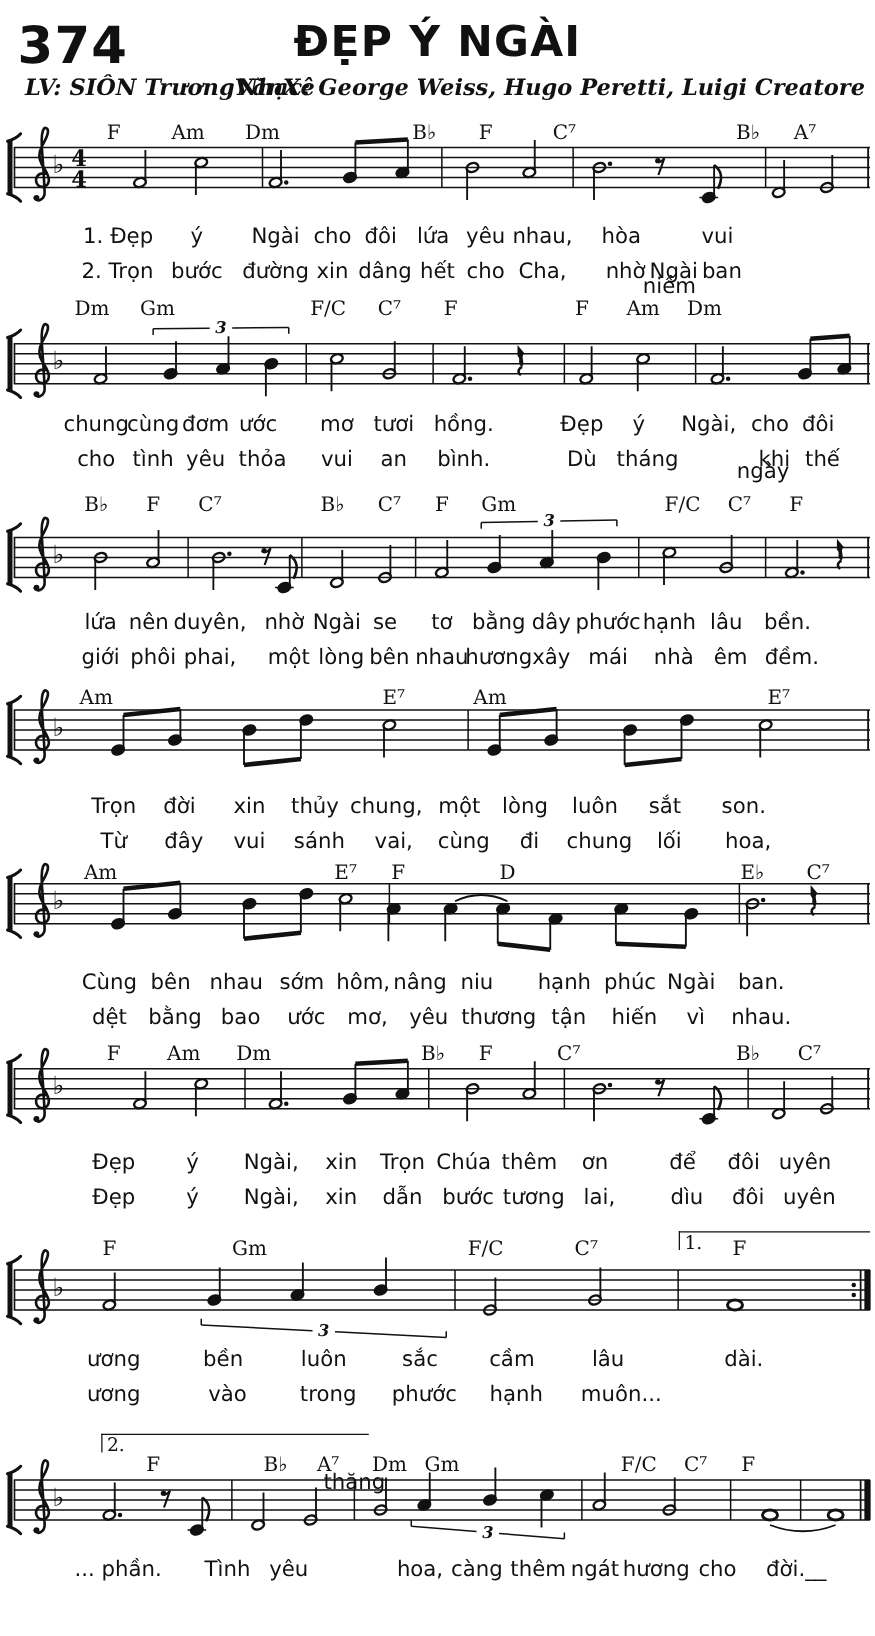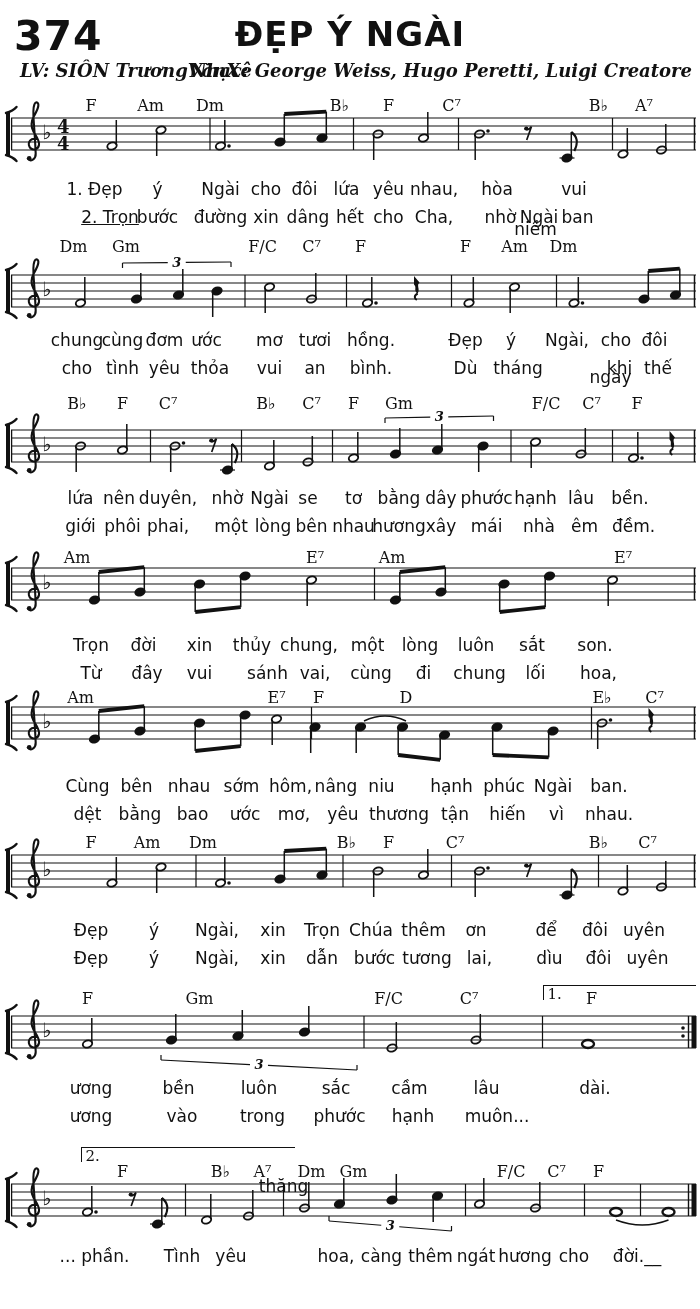--- a/index.html
+++ b/index.html
@@ -88,21 +88,21 @@
     <span class="lyric" style="left: 157.5px; top: 179px;">ý</span>
     <span class="lyric" style="left: 220.5px; top: 179px;">Ngài</span>
     <span class="lyric" style="left: 266px; top: 179px;">cho</span>
     <span class="lyric" style="left: 304.5px; top: 179px;">đôi</span>
     <span class="lyric" style="left: 346.5px; top: 179px;">lứa</span>
     <span class="lyric" style="left: 388.5px; top: 179px;">yêu</span>
     <span class="lyric" style="left: 434px; top: 179px;">nhau,</span>
     <span class="lyric" style="left: 497px; top: 179px;">hòa</span>
     <span class="lyric" style="left: 535.5px; top: 179px; margin-top: 40px;">niềm</span>
     <span class="lyric" style="left: 574px; top: 179px;">vui</span>
-    <span class="lyric" style="left: 110px; top: 207px; text-decoration: underline;">2. Trọn</span>
+    <span class="lyric" style="left: 94px; top: 207px;">2. Trọn</span>
     <span class="lyric" style="left: 157.5px; top: 207px;">bước</span>
     <span class="lyric" style="left: 220.5px; top: 207px;">đường</span>
     <span class="lyric" style="left: 266px; top: 207px;">xin</span>
     <span class="lyric" style="left: 308px; top: 207px;">dâng</span>
     <span class="lyric" style="left: 350px; top: 207px;">hết</span>
     <span class="lyric" style="left: 388.5px; top: 207px;">cho</span>
     <span class="lyric" style="left: 434px; top: 207px;">Cha,</span>
     <span class="lyric" style="left: 500.5px; top: 207px;">nhờ</span>
     <span class="lyric" style="left: 539px; top: 207px;">Ngài</span>
     <span class="lyric" style="left: 577.5px; top: 207px;">ban</span>
@@ -345,21 +345,21 @@
     <span class="lyric" style="left: 252px; top: 635px;">thủy</span>
     <span class="lyric" style="left: 296px; top: 635px; margin-left: 13px;">chung,</span>
     <span class="lyric" style="left: 367.5px; top: 635px;">một</span>
     <span class="lyric" style="left: 420px; top: 635px;">lòng</span>
     <span class="lyric" style="left: 476px; top: 635px;">luôn</span>
     <span class="lyric" style="left: 532px; top: 635px;">sắt</span>
     <span class="lyric" style="left: 595px; top: 635px;">son.</span>
     <span class="lyric" style="left: 91px; top: 663px;">Từ</span>
     <span class="lyric" style="left: 147px; top: 663px;">đây</span>
     <span class="lyric" style="left: 199.5px; top: 663px;">vui</span>
-    <span class="lyric" style="left: 255.5px; top: 663px; margin-left: 12px;">sánh</span>
+    <span class="lyric" style="left: 255.5px; top: 663px;">sánh</span>
     <span class="lyric" style="left: 315px; top: 663px;">vai,</span>
     <span class="lyric" style="left: 371px; top: 663px;">cùng</span>
     <span class="lyric" style="left: 423.5px; top: 663px;">đi</span>
     <span class="lyric" style="left: 479.5px; top: 663px;">chung</span>
     <span class="lyric" style="left: 535.5px; top: 663px;">lối</span>
     <span class="lyric" style="left: 598.5px; top: 663px;">hoa,</span>
     <svg width="700" height="125" viewBox="0 0 700 125" style="top: 657px;">
       <g stroke="none" fill="none">
         <rect x="6" y="44" width="4" height="44" fill="#111111"></rect>
         <path d="M6 45 Q13 43 16.5 39 M6 87 Q13 89 16.5 93" stroke="#111111" stroke-width="2.4" stroke-linecap="round"></path>

